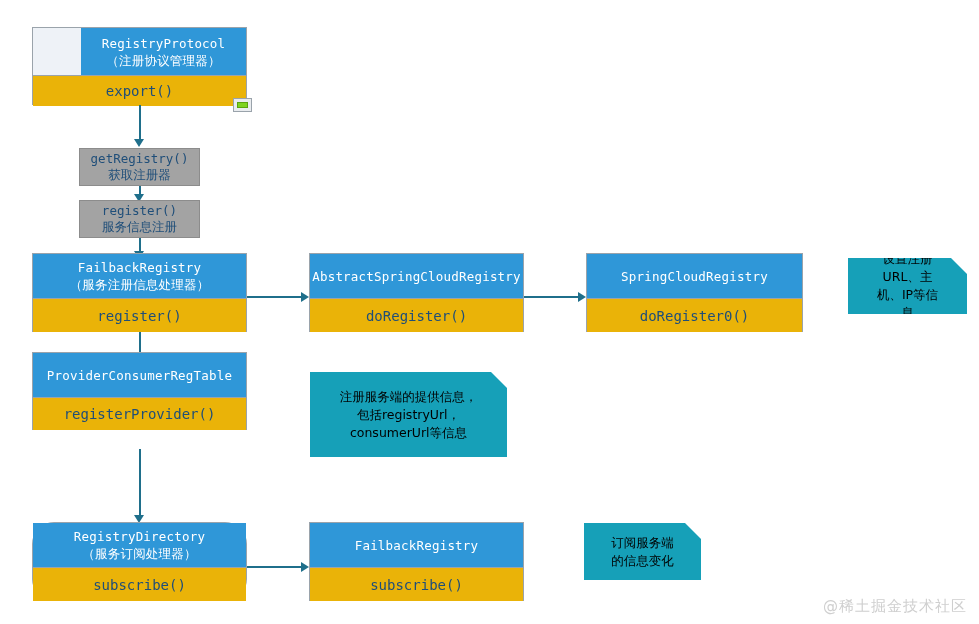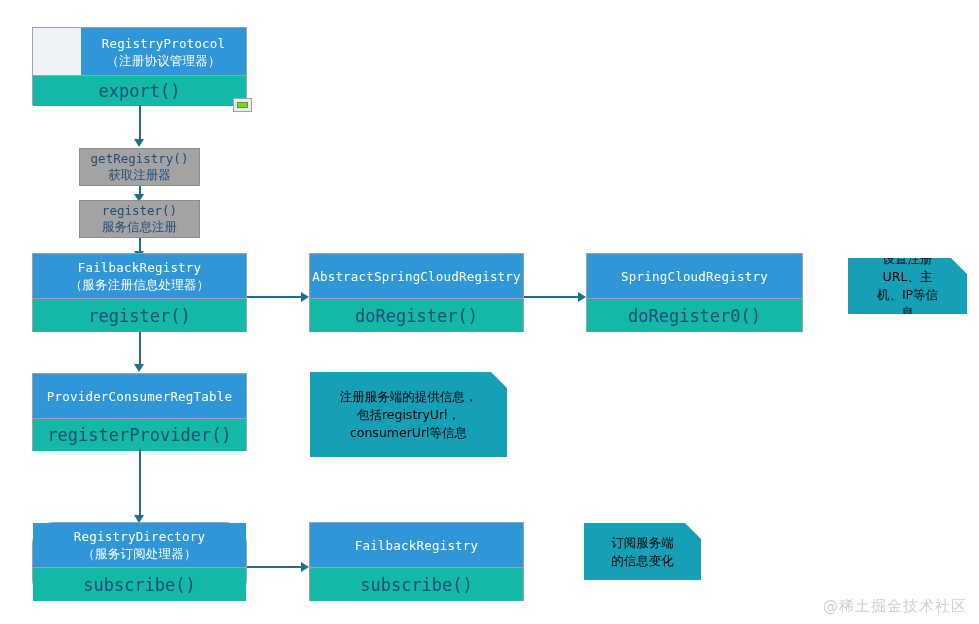--- a/index.html
+++ b/index.html
@@ -39,25 +39,25 @@
     flex-direction: column;
     align-items: center;
     justify-content: center;
     box-sizing: border-box;
   }
   .node .hdr .cn {
     font-family: "DejaVu Sans", "Liberation Sans", sans-serif;
     font-size: 12.5px;
   }
   .node .body {
-    background: #14b8a6;
+    background: #eab308;
     color: #1f4e79;
     text-align: center;
     font-family: "DejaVu Sans Mono", "Liberation Mono", monospace;
-    font-size: 17px;
+    font-size: 14px;
     display: flex;
     align-items: center;
     justify-content: center;
     box-sizing: border-box;
     border-top: 1px solid #9aa3ab;
     position: relative;
   }
 
   
   .badge {
@@ -230,21 +230,21 @@
     </div>
   </div>
 
   <div class="note" style="left:848px; top:258px; width:119px; height:56px;">
     <span>设置注册URL、主机、IP等信息</span>
   </div>
 
   <div class="conn v" style="left:139px; top:332px; height:35px;"></div>
   <div class="arrow down" style="left:134px; top:364px;"></div>
 
-  <div class="node" style="left:32px; top:373px; width:215px; height:78px;">
+  <div class="node" style="left:32px; top:352px; width:215px; height:78px;">
     <div class="hdr" style="height:44px;">
       <div>ProviderConsumerRegTable</div>
     </div>
     <div class="body" style="height:33px;">
       <span>registerProvider()</span>
     </div>
   </div>
 
   <div class="note" style="left:310px; top:372px; width:197px; height:85px;">
     <span>注册服务端的提供信息， 包括registryUrl，consumerUrl等信息</span>

